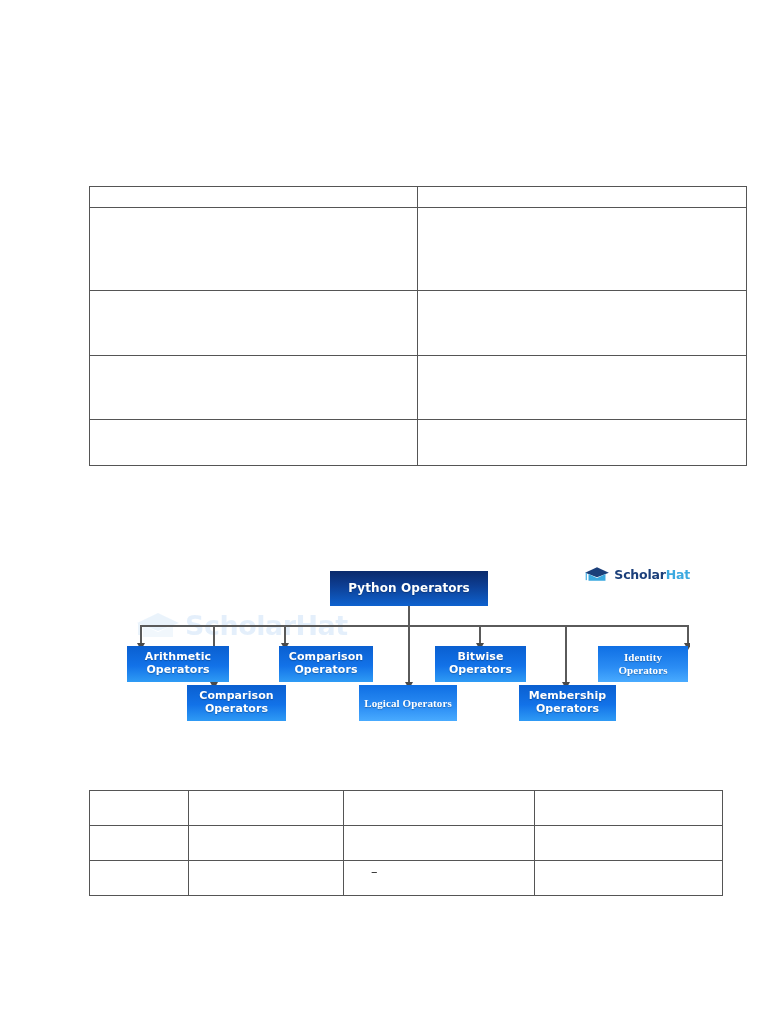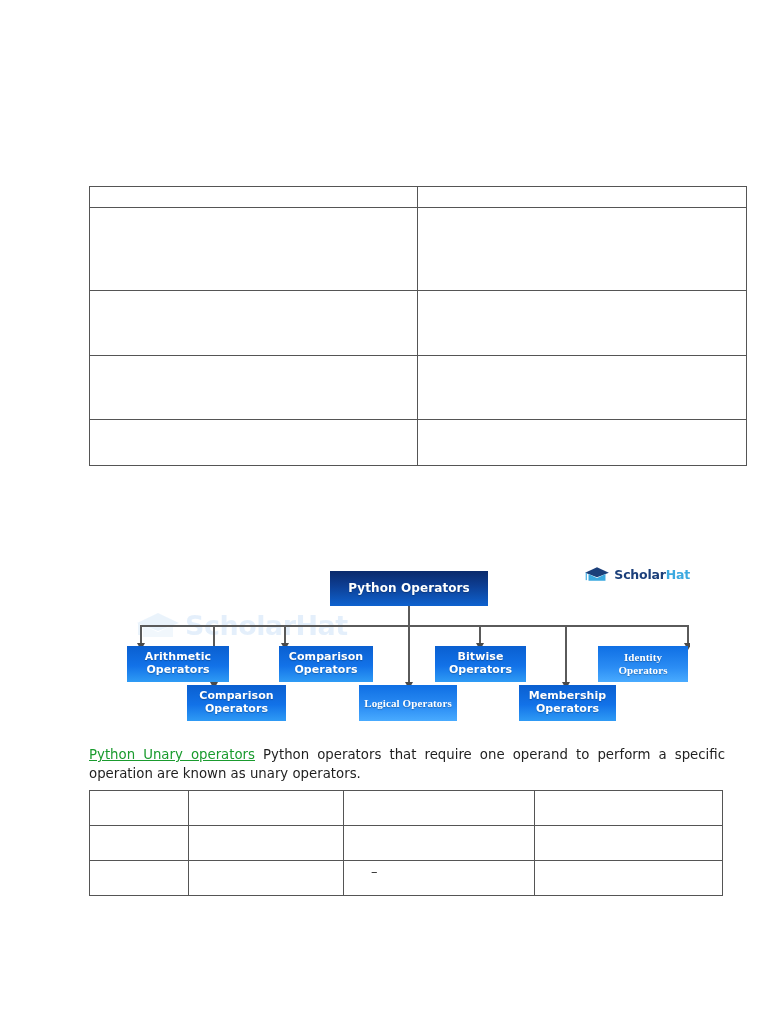--- a/index.html
+++ b/index.html
@@ -283,23 +283,20 @@
     <div class="node lvl1 bright" style="left:232px; top:123px; width:98px; height:36px;">
       <span>Logical Operators</span>
     </div>
 
     <div class="node lvl1" style="left:392px; top:123px; width:97px; height:36px;justify-content:center;">
       <span>Membership Operators</span>
     </div>
 
   </div>
 
-  <p class="para" id="para-unary">
-    <span class="link">Python Unary operators</span><span> Python operators that require one operand to perform a specific operation are known as unary operators.</span>
-  </p>
 
   <table class="doc-table" id="table-unary">
     <tbody>
         <tr>
       <td class="uc1"></td>
       <td class="uc2"></td>
       <td class="uc3"></td>
       <td class="uc4"></td>
     </tr>
     <tr>

